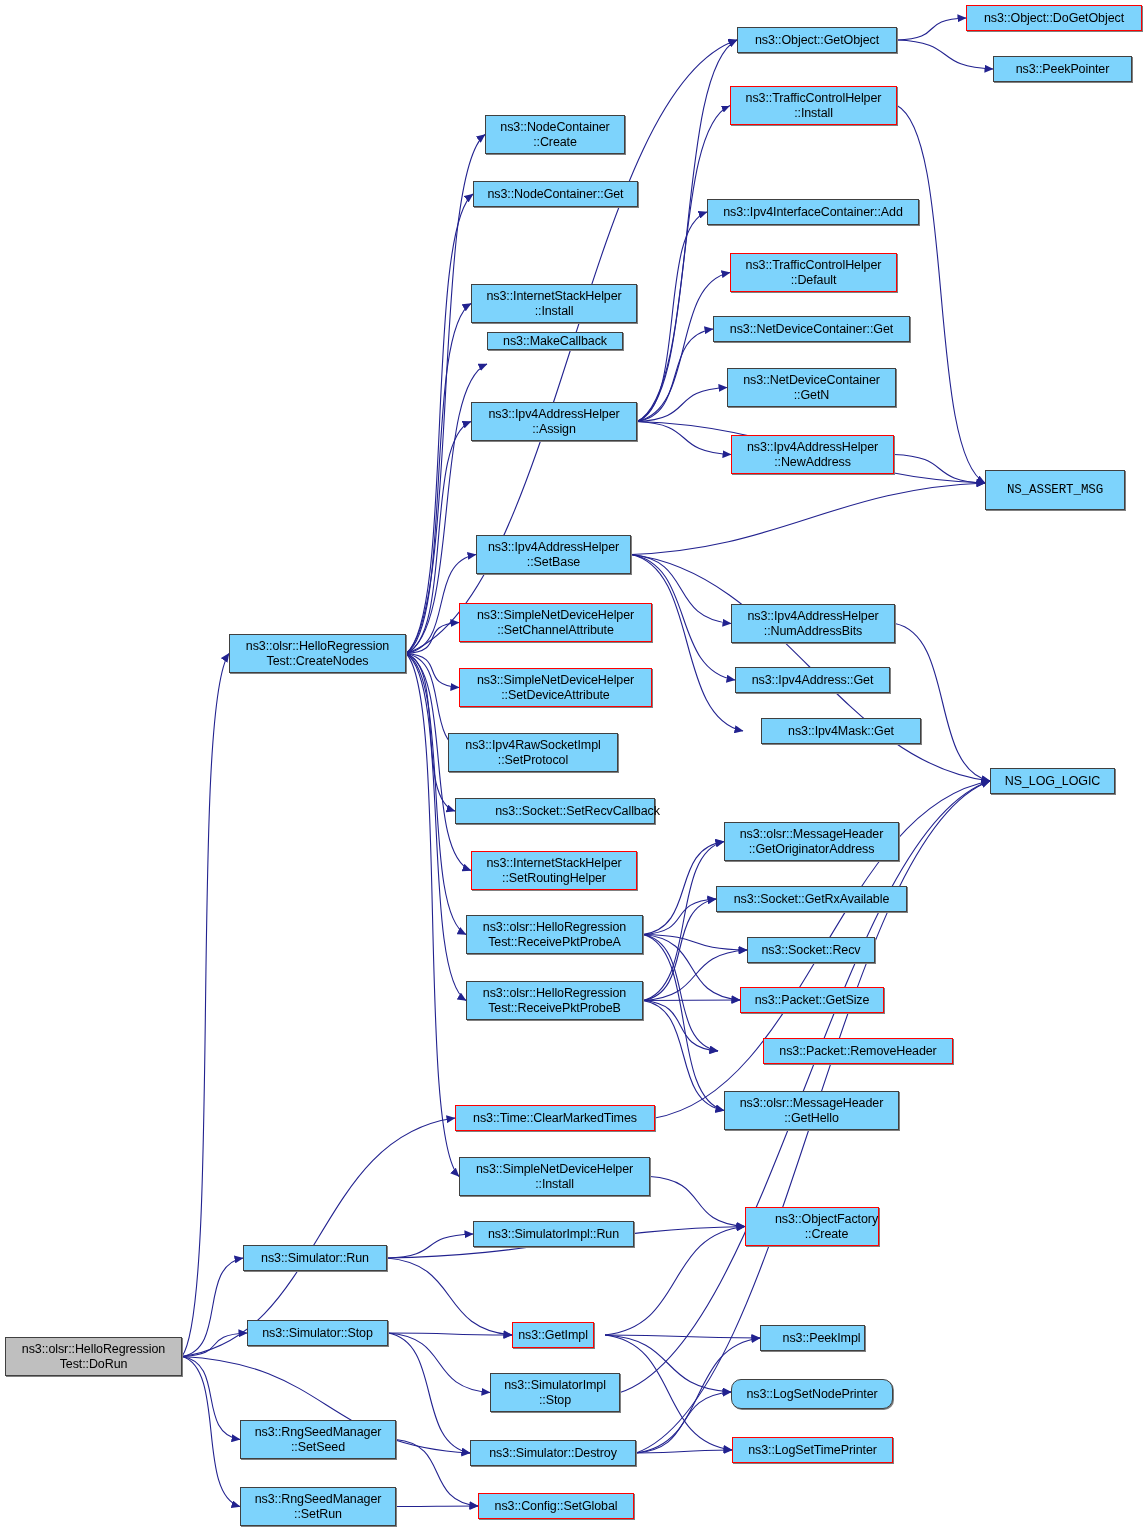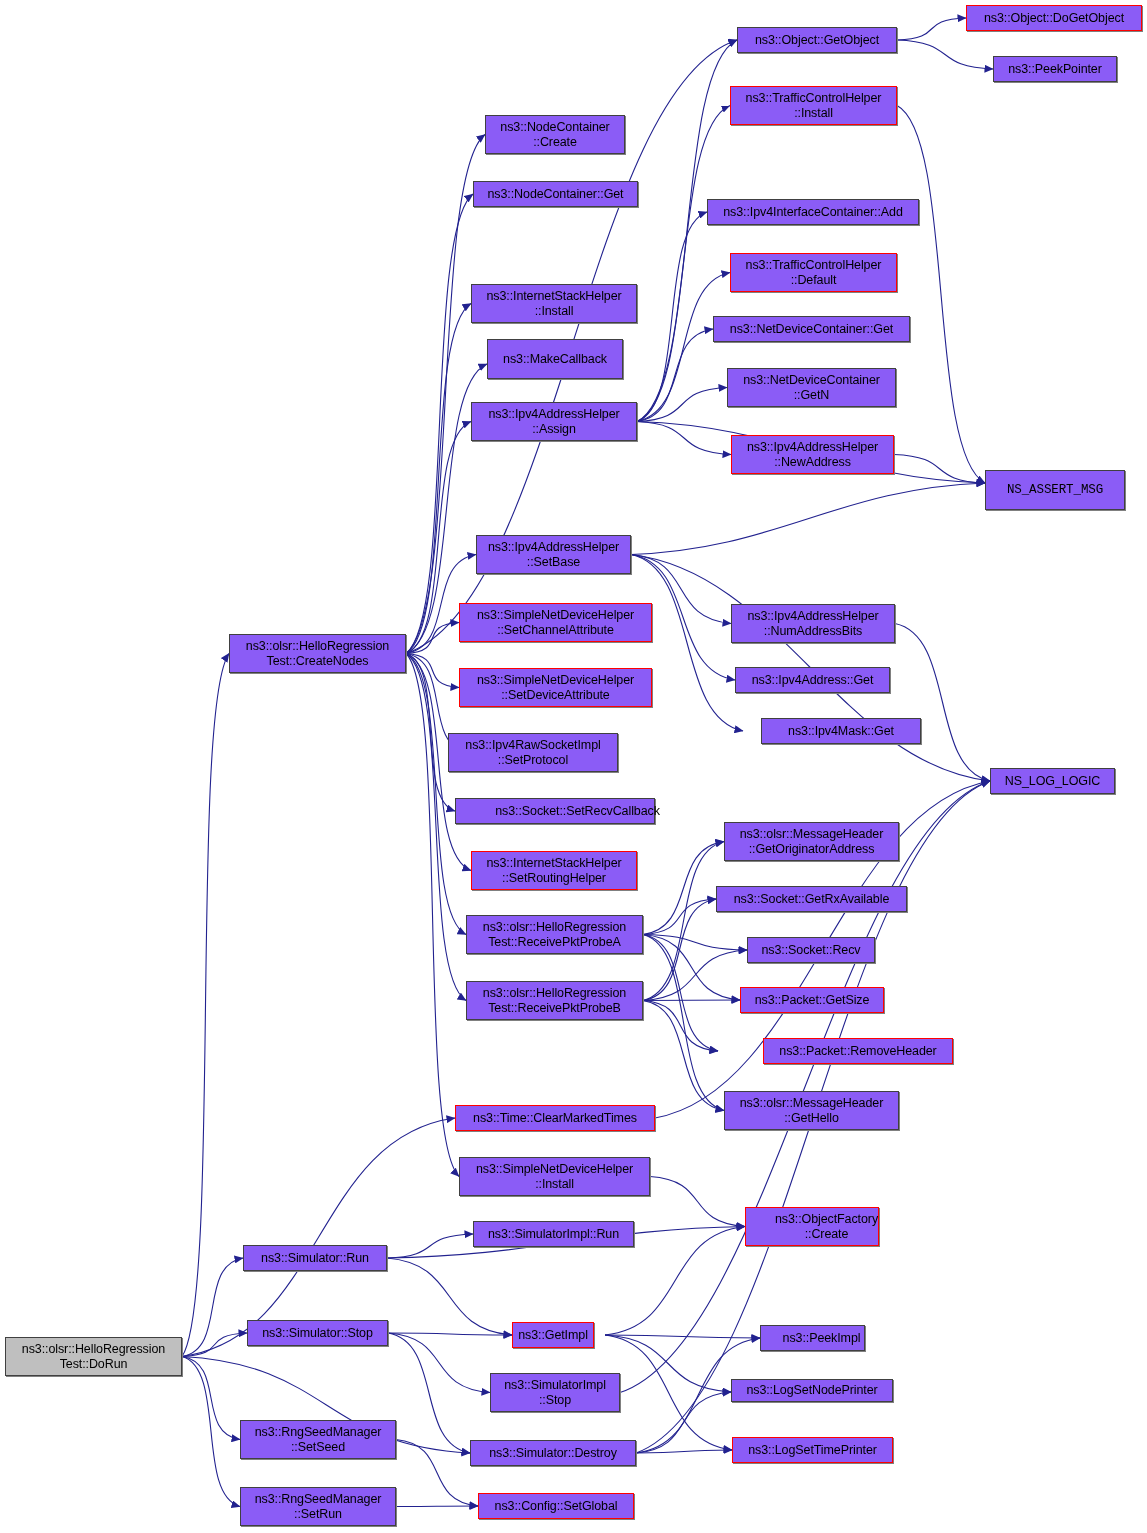--- a/index.html
+++ b/index.html
@@ -9,21 +9,21 @@
     background:#ffffff;
     font-family:"Liberation Sans", sans-serif;
     overflow:hidden;
   }
   #edges{position:absolute;left:0;top:0;width:1147px;height:1533px;}
   .node{
     position:absolute;
     box-sizing:border-box;
     display:flex;align-items:center;justify-content:center;
     text-align:center;
-    background:#8b5cf6;
+    background:#7dd3fc;
     border:1px solid #404040;
     box-shadow:1px 1px 0 0 #808080;
     font-size:12.5px;
     line-height:1.16;
     color:#000000;
     letter-spacing:-0.1px;
     white-space:pre-line;
     padding:0 3px;
     z-index:5;
   }
@@ -117,21 +117,21 @@
   <div id="node-layer">
       <div class="node cur" style="left: 5px; top: 1337px; width: 177px; height: 39px;">ns3::olsr::HelloRegression
 Test::DoRun</div>
       <div class="node" style="left: 229px; top: 634px; width: 177px; height: 39px;">ns3::olsr::HelloRegression
 Test::CreateNodes</div>
       <div class="node" style="left: 485px; top: 115px; width: 140px; height: 39px;">ns3::NodeContainer
 ::Create</div>
       <div class="node" style="left: 473px; top: 181px; width: 165px; height: 26px;">ns3::NodeContainer::Get</div>
       <div class="node" style="left: 471px; top: 284px; width: 166px; height: 39px;">ns3::InternetStackHelper
 ::Install</div>
-      <div class="node" style="left: 487px; top: 339px; width: 136px; height: 40px;">ns3::MakeCallback</div>
+      <div class="node" style="left: 487px; top: 332px; width: 136px; height: 18px;">ns3::MakeCallback</div>
       <div class="node" style="left: 471px; top: 402px; width: 166px; height: 39px;">ns3::Ipv4AddressHelper
 ::Assign</div>
       <div class="node" style="left: 476px; top: 535px; width: 155px; height: 39px;">ns3::Ipv4AddressHelper
 ::SetBase</div>
       <div class="node red" style="left: 459px; top: 603px; width: 193px; height: 39px;">ns3::SimpleNetDeviceHelper
 ::SetChannelAttribute</div>
       <div class="node red" style="left: 459px; top: 668px; width: 193px; height: 39px;">ns3::SimpleNetDeviceHelper
 ::SetDeviceAttribute</div>
       <div class="node" style="left: 448px; top: 733px; width: 170px; height: 39px;">ns3::Ipv4RawSocketImpl
 ::SetProtocol</div>
@@ -176,20 +176,20 @@
 ::GetOriginatorAddress</div>
       <div class="node" style="left: 716px; top: 886px; width: 191px; height: 26px;">ns3::Socket::GetRxAvailable</div>
       <div class="node" style="left: 747px; top: 937px; width: 128px; height: 26px;">ns3::Socket::Recv</div>
       <div class="node red" style="left: 740px; top: 987px; width: 144px; height: 26px;">ns3::Packet::GetSize</div>
       <div class="node red" style="left: 718px; top: 1038px; width: 190px; height: 26px; margin-left: 45px;">ns3::Packet::RemoveHeader</div>
       <div class="node" style="left: 724px; top: 1091px; width: 175px; height: 39px;">ns3::olsr::MessageHeader
 ::GetHello</div>
       <div class="node red" style="left: 745px; top: 1207px; width: 134px; height: 39px; padding-left: 32px;">ns3::ObjectFactory
 ::Create</div>
       <div class="node" style="left: 760px; top: 1325px; width: 105px; height: 26px; padding-left: 21px;">ns3::PeekImpl</div>
-      <div class="node" style="left: 731px; top: 1379px; width: 162px; height: 23px;">ns3::LogSetNodePrinter</div>
+      <div class="node" style="left: 731px; top: 1379px; width: 162px; height: 30px; border-radius: 10px;">ns3::LogSetNodePrinter</div>
       <div class="node red" style="left: 732px; top: 1437px; width: 161px; height: 26px;">ns3::LogSetTimePrinter</div>
       <div class="node red" style="left: 966px; top: 5px; width: 176px; height: 26px;">ns3::Object::DoGetObject</div>
-      <div class="node" style="left: 993px; top: 56px; width: 124px; height: 26px;">ns3::PeekPointer</div>
+      <div class="node" style="left: 993px; top: 56px; width: 139px; height: 26px;">ns3::PeekPointer</div>
       <div class="node" style="left: 985px; top: 470px; width: 140px; height: 40px; font-family: Liberation Mono, monospace;">NS_ASSERT_MSG</div>
       <div class="node" style="left: 990px; top: 768px; width: 125px; height: 26px;">NS_LOG_LOGIC</div>
     </div>
 </div>
 
 </body></html>

